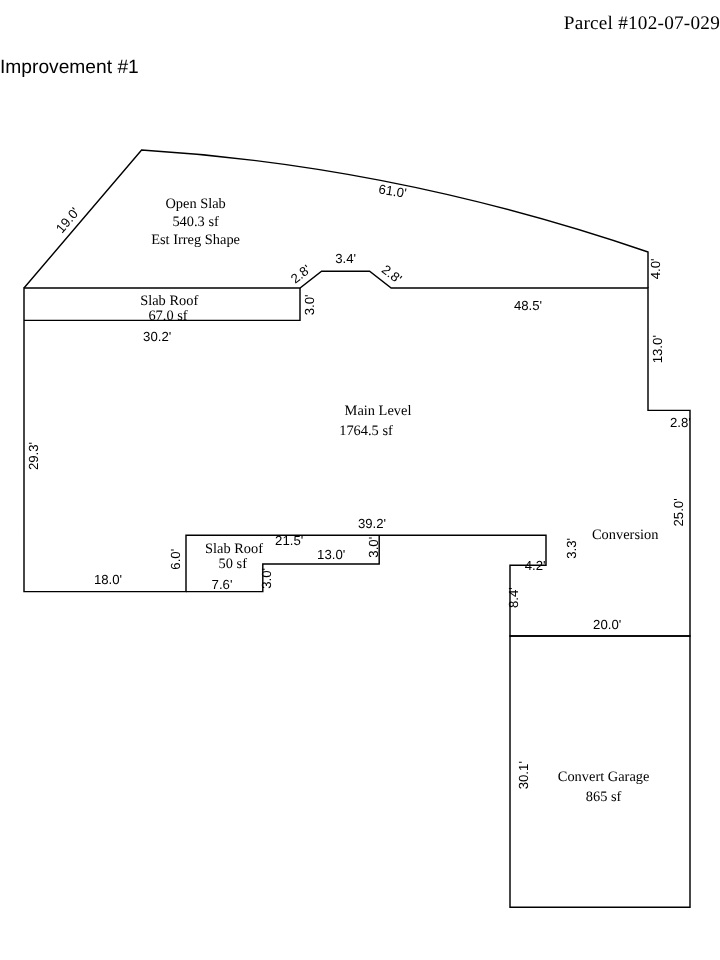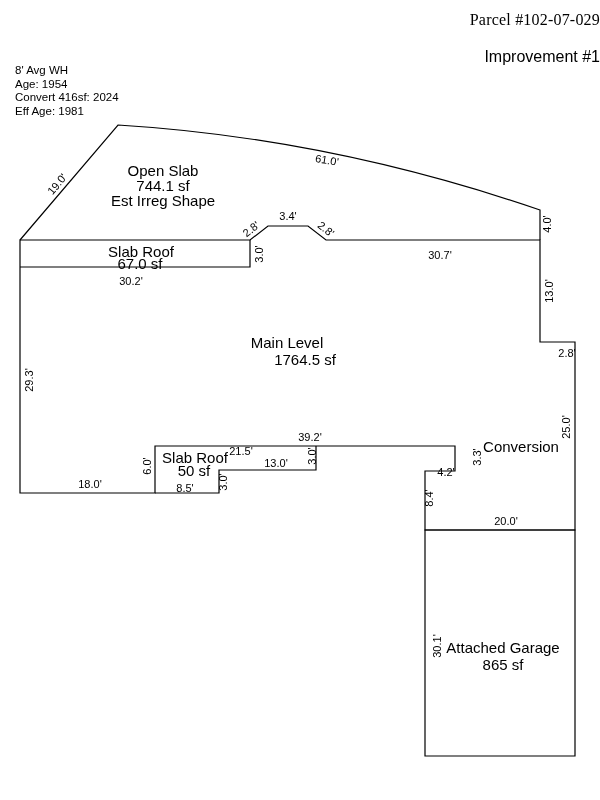--- a/index.html
+++ b/index.html
@@ -1,89 +1,83 @@
 <!DOCTYPE html>
 <html><head>
 <meta charset="utf-8">
 <style>
   html,body{margin:0;padding:0;background:#fff;}
   .page{position:relative;width:600px;height:800px;background:#ffffff;
         font-family:"Liberation Sans",sans-serif;color:#000;overflow:hidden;}
   .title{position:absolute;left:0;top:11px;width:100%;text-align:right;
          font-size:16px;letter-spacing:.2px;font-family:Liberation Serif, serif;}
-  .subtitle{position:absolute;left:0;top:48px;width:100%;text-align:right;font-size:16px;}
+  .subtitle{position:absolute;left:0;top:48px;width:100%;text-align:left;font-size:16px;}
   .info{position:absolute;left:15px;top:64px;font-size:11.5px;line-height:13.5px;}
   svg.sketch{position:absolute;left:0;top:0;}
   .lbl{position:absolute;font-size:11px;white-space:nowrap;
        transform:translate(-50%,-50%);}
   .lbl.v{transform:translate(-50%,-50%) rotate(-90deg);}
-  .area{font-size:15px;}
+  .area{font-size:12px;font-family:Liberation Serif, serif;}
 </style>
 </head>
 <body>
 
 <div class="page">
 
   <div class="title">Parcel #102-07-029</div>
   <div class="subtitle">Improvement #1</div>
 
-  <div class="info">
-    <div>8' Avg WH</div>
-    <div>Age: 1954</div>
-    <div>Convert 416sf: 2024</div>
-    <div>Eff Age: 1981</div>
-  </div>
 
   <svg class="sketch" width="600" height="800" viewBox="0 0 600 800" fill="none" stroke="#000" stroke-width="1.2" stroke-linejoin="miter">
     <path d="M 20 240 L 118 125 Q 330 138 540 210 L 540 240"></path>
     <path d="M 20 240 L 250 240 L 268 226 L 308 226 L 326 240 L 540 240
              L 540 342 L 575 342 L 575 530 L 425 530 L 425 471 L 455 471
              L 455 446 L 155 446 L 155 493 L 20 493 Z"></path>
     <path d="M 20 267 L 250 267 L 250 240"></path>
     <path d="M 316 446 L 316 470 L 219 470 L 219 493 L 155 493"></path>
     <path d="M 425 530 L 575 530 L 575 756 L 425 756 Z"></path>
   </svg>
 
   <div class="lbl area" style="left:163px;top:170px">Open Slab</div>
-  <div class="lbl area" style="left:163px;top:185px">744.1 sf</div>
+  <div class="lbl area" style="left:163px;top:185px">540.3 sf</div>
   <div class="lbl area" style="left:163px;top:200px">Est Irreg Shape</div>
   <div class="lbl" style="left:57px;top:184px;transform:translate(-50%,-50%) rotate(-50deg)">19.0'</div>
   <div class="lbl" style="left:327px;top:160px;transform:translate(-50%,-50%) rotate(9deg)">61.0'</div>
 
   <div class="lbl area" style="left:141px;top:251px">Slab Roof</div>
   <div class="lbl area" style="left:140px;top:263px">67.0 sf</div>
   <div class="lbl" style="left:131px;top:281px">30.2'</div>
   <div class="lbl" style="left:251px;top:229px;transform:translate(-50%,-50%) rotate(-38deg)">2.8'</div>
   <div class="lbl" style="left:288px;top:216px">3.4'</div>
   <div class="lbl" style="left:326px;top:229px;transform:translate(-50%,-50%) rotate(38deg)">2.8'</div>
   <div class="lbl v" style="left:259px;top:254px">3.0'</div>
-  <div class="lbl" style="left:440px;top:255px">30.7'</div>
+  <div class="lbl" style="left:440px;top:255px">48.5'</div>
   <div class="lbl v" style="left:547px;top:224px">4.0'</div>
 
-  <div class="lbl area" style="left:287px;top:342px">Main Level</div>
+  <div class="lbl area" style="left:315px;top:342px">Main Level</div>
   <div class="lbl area" style="left:305px;top:359px">1764.5 sf</div>
   <div class="lbl v" style="left:549px;top:291px">13.0'</div>
   <div class="lbl" style="left:567px;top:353px">2.8'</div>
   <div class="lbl v" style="left:566px;top:427px">25.0'</div>
   <div class="lbl v" style="left:29px;top:380px">29.3'</div>
   <div class="lbl area" style="left:521px;top:446px">Conversion</div>
   <div class="lbl" style="left:310px;top:437px">39.2'</div>
   <div class="lbl" style="left:90px;top:484px">18.0'</div>
 
   <div class="lbl area" style="left:195px;top:457px">Slab Roof</div>
   <div class="lbl area" style="left:194px;top:470px">50 sf</div>
   <div class="lbl" style="left:241px;top:451px">21.5'</div>
   <div class="lbl v" style="left:312px;top:456px">3.0'</div>
   <div class="lbl" style="left:276px;top:463px">13.0'</div>
   <div class="lbl v" style="left:147px;top:466px">6.0'</div>
-  <div class="lbl" style="left:185px;top:488px">8.5'</div>
+  <div class="lbl" style="left:185px;top:488px">7.6'</div>
   <div class="lbl v" style="left:223px;top:482px">3.0'</div>
 
   <div class="lbl v" style="left:477px;top:457px">3.3'</div>
   <div class="lbl" style="left:446px;top:472px">4.2'</div>
   <div class="lbl v" style="left:429px;top:498px">8.4'</div>
   <div class="lbl" style="left:506px;top:521px">20.0'</div>
 
   <div class="lbl v" style="left:437px;top:646px">30.1'</div>
-  <div class="lbl area" style="left:503px;top:647px">Attached Garage</div>
+  <div class="lbl area" style="left:503px;top:647px">Convert Garage</div>
   <div class="lbl area" style="left:503px;top:664px">865 sf</div>
 
 </div>
 
 </body></html>

